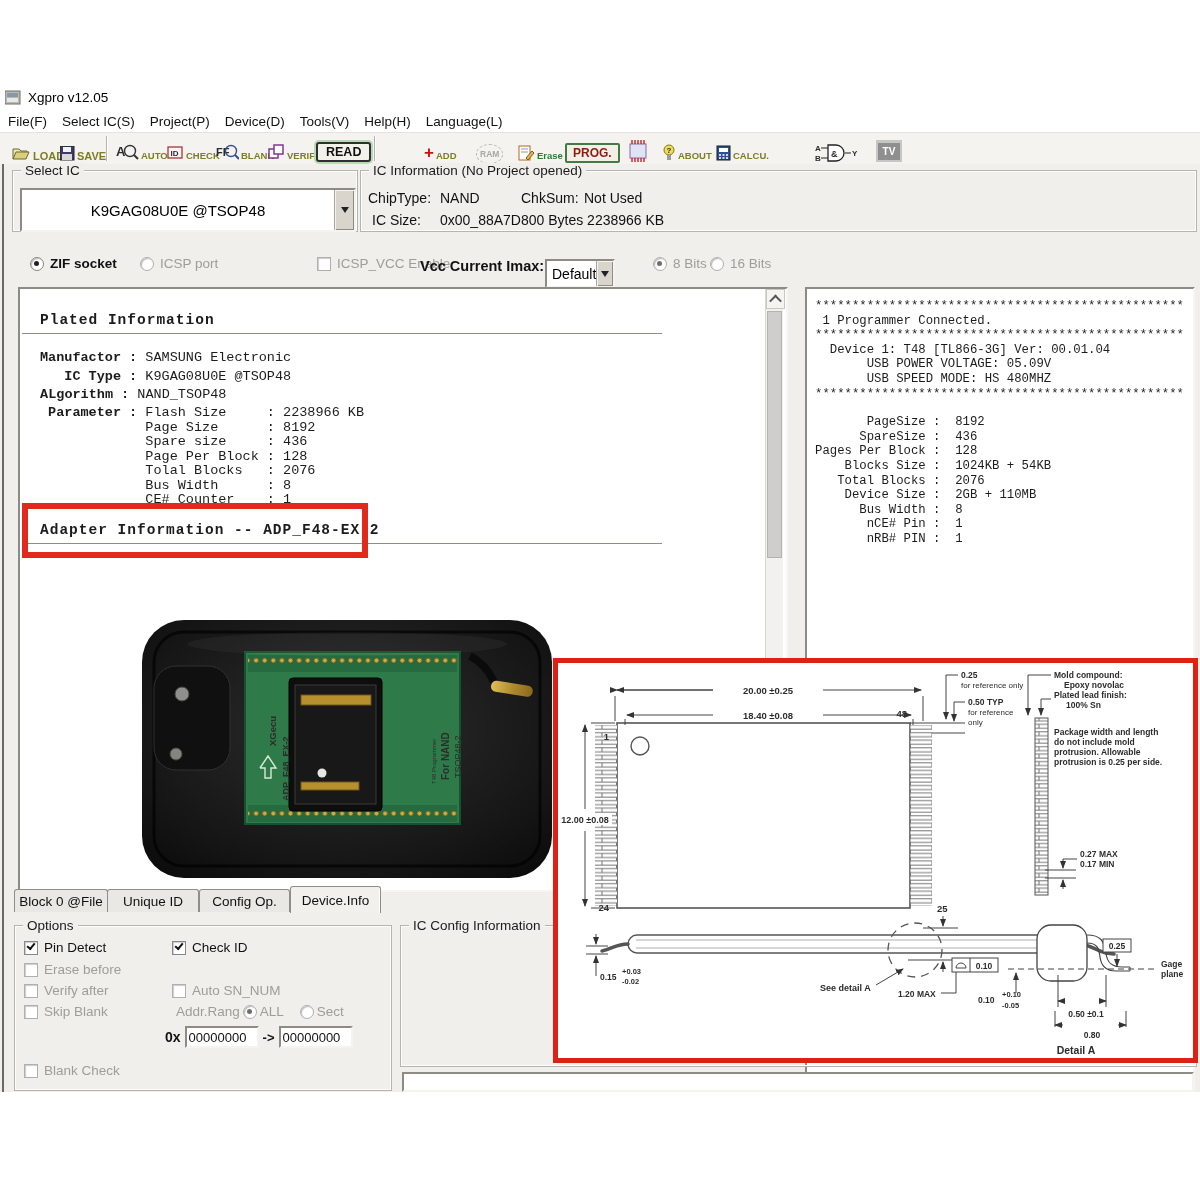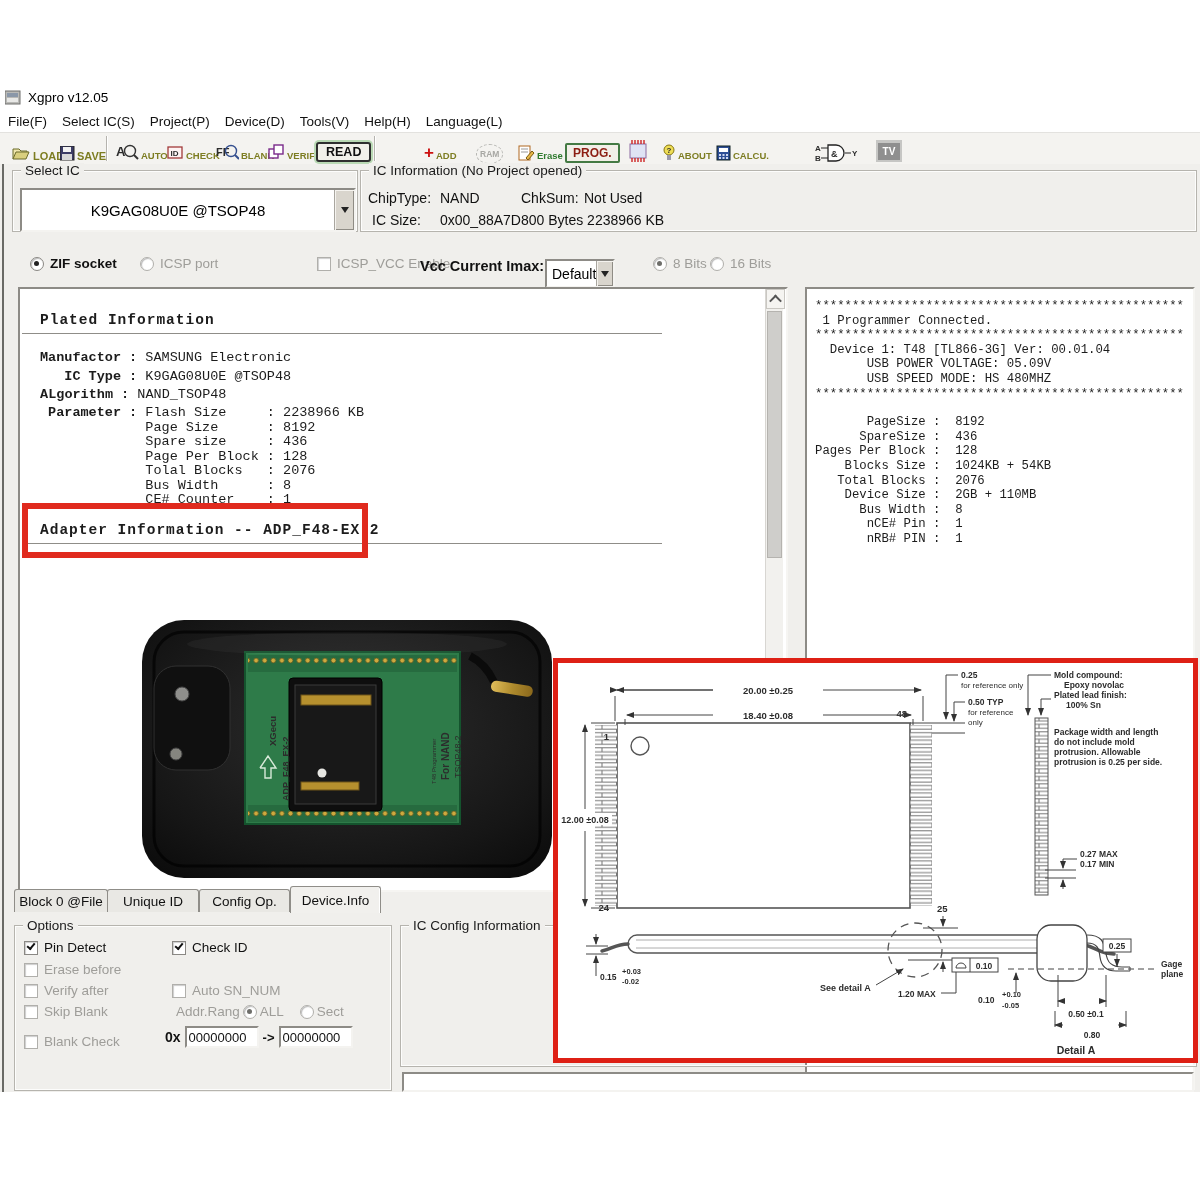--- a/index.html
+++ b/index.html
@@ -422,21 +422,21 @@
     <span>Skip Blank</span>
   </div>
   <div class="ctl dis" style="left:168px;top:1004px;gap:3px;margin-left:8px;">
     <span>Addr.Rang</span>
     <span class="radio sel gray"></span>
     <span>ALL</span>
     <span style="width:10px;"></span>
     <span class="radio"></span>
     <span>Sect</span>
   </div>
-  <div class="ctl dis" style="left:24px;top:1034px;align-items:center;">
+  <div class="ctl dis" style="left:24px;top:1063px;align-items:center;">
     <span class="cb"></span>
     <span>Blank Check</span>
   </div>
   <div class="ctl" style="left:165px;top:1026px;gap:4px;">
     <b style="font-size:14px;">0x</b>
     <input class="hex" value="00000000" style="">
     <b style="font-size:13px;">-&gt;</b>
     <input class="hex" value="00000000" style="">
   </div>
 

